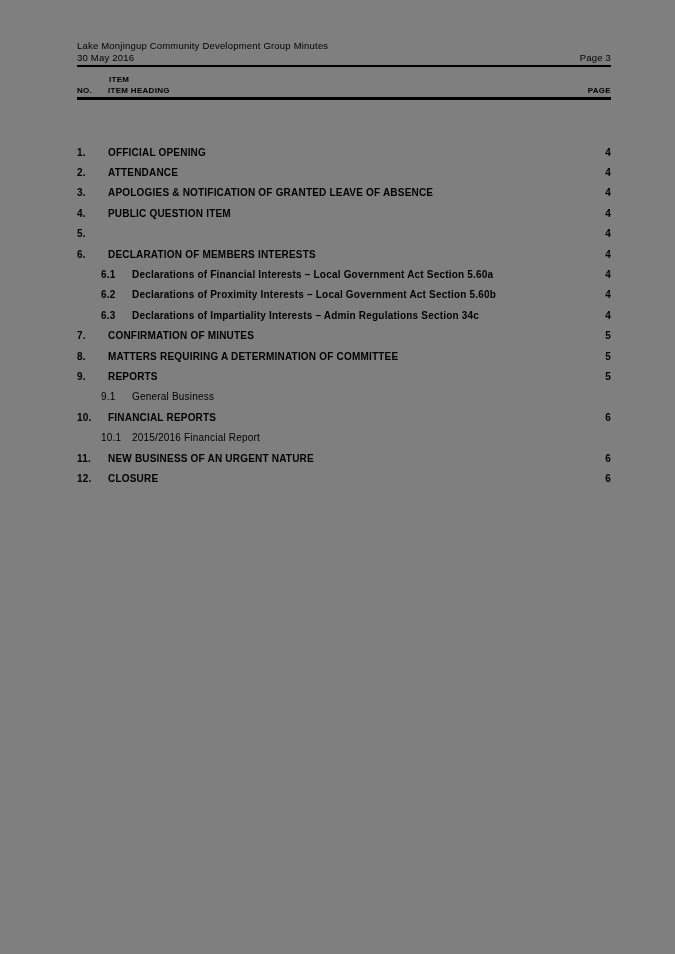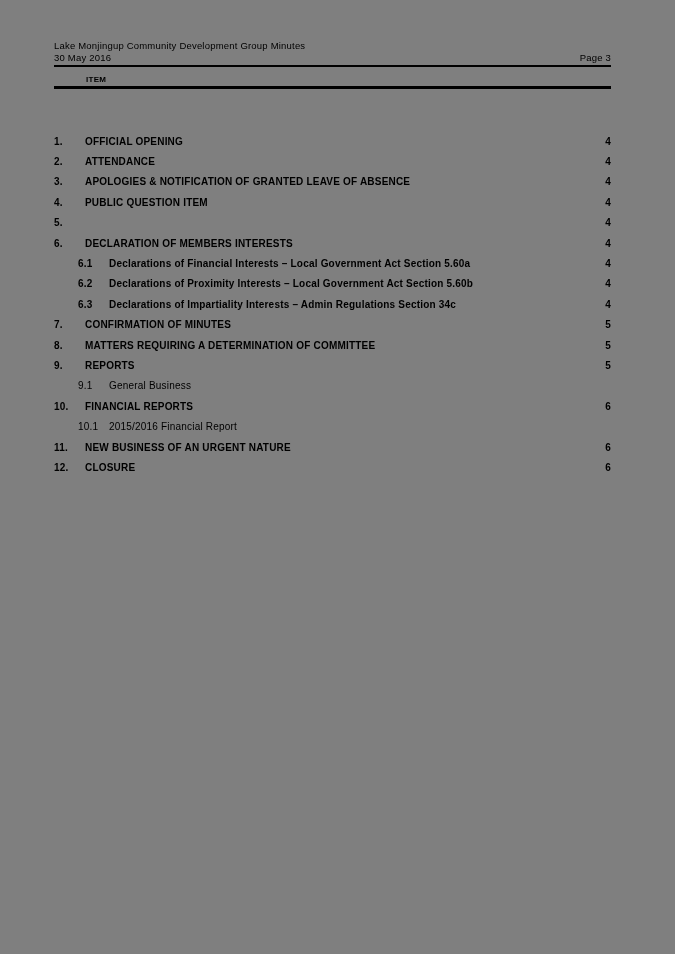--- a/index.html
+++ b/index.html
@@ -9,21 +9,21 @@
     background: #7f7f7f;
     font-family: "Liberation Sans", "DejaVu Sans", sans-serif;
     color: #000000;
     overflow: hidden;
     -webkit-font-smoothing: antialiased;
   }
   .page {
     box-sizing: border-box;
     width: 675px;
     height: 954px;
-    padding: 40px 64px 0 54px;
+    padding: 40px 64px 0 77px;
   }
   .hdr-line1 {
     font-size: 9.5px;
     line-height: 12px;
     letter-spacing: 0.2px;
   }
   .hdr-line2 {
     display: flex;
     justify-content: space-between;
     font-size: 9.5px;
@@ -90,20 +90,25 @@
   <div class="hdr-line2">
     <span>30 May 2016</span>
     <span>Page 3</span>
   </div>
 
   <div class="hdr-rule"></div>
 
 
   <div class="col-item">ITEM</div>
 
+  <div class="col-row">
+    <span class="col-no">NO.</span>
+    <span class="col-heading">ITEM HEADING</span>
+    <span class="col-page">PAGE</span>
+  </div>
 
   <div class="col-rule"></div>
 
   <div class="toc-list" id="toc-list">
       <div class="toc-row bold">
     <span class="toc-num">1.</span>
     <span class="toc-heading">OFFICIAL OPENING</span>
     <span class="toc-page">4</span>
   </div>
       <div class="toc-row bold">

